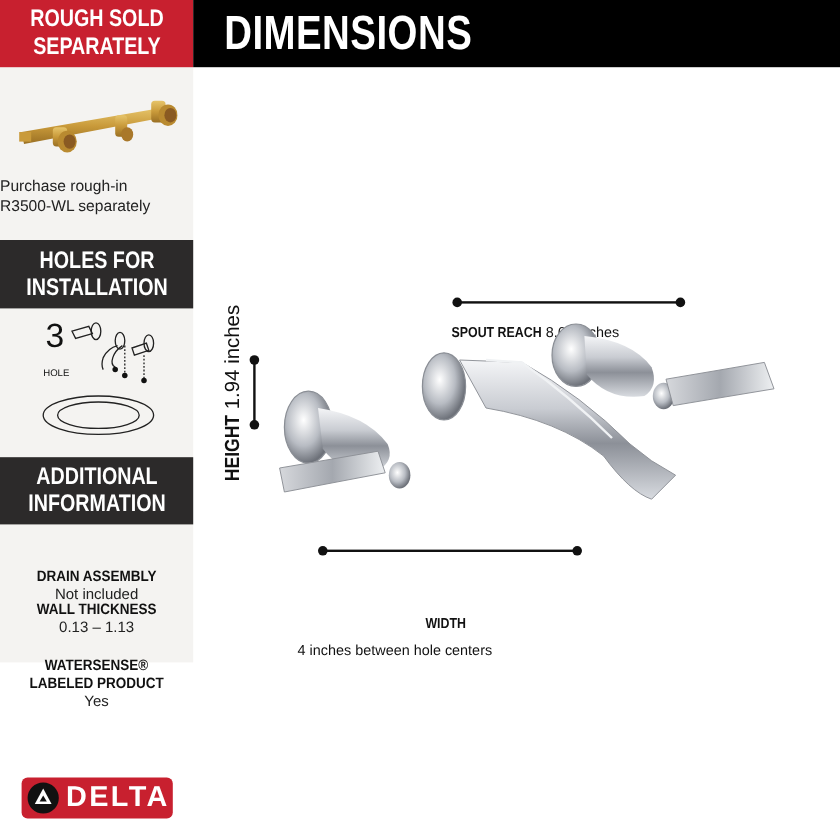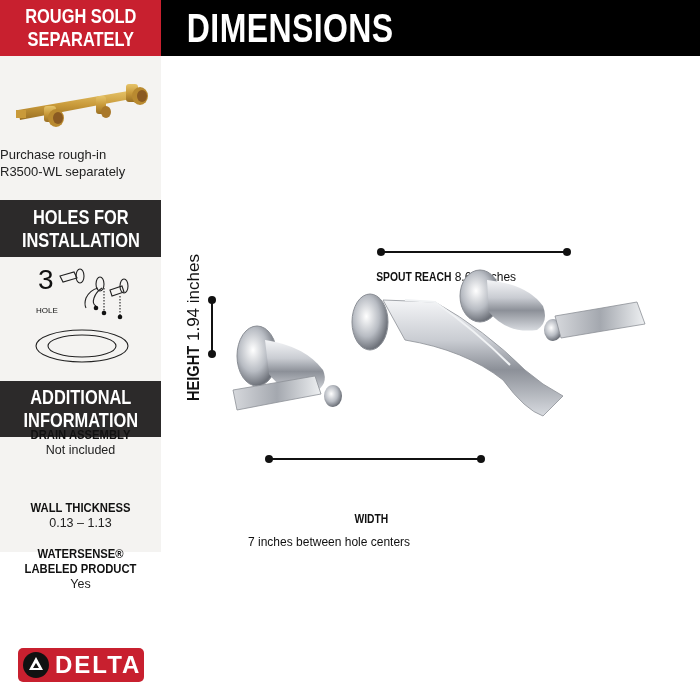--- a/index.html
+++ b/index.html
@@ -109,21 +109,21 @@
     </svg>
   </div>
 
   <div class="sb-head-wrap dark" style="top:381px;height:56px;">
     <div class="t">
       <div>ADDITIONAL</div>
       <div>INFORMATION</div>
     </div>
   </div>
 
-  <div class="info" style="top:428px;">
+  <div class="info" style="top:473px;">
     <div class="lbl">DRAIN ASSEMBLY</div>
     <div class="val">Not included</div>
   </div>
   <div class="info" style="top:501px;">
     <div class="lbl">WALL THICKNESS</div>
     <div class="val">0.13 – 1.13</div>
   </div>
   <div class="info" style="top:547px;">
     <div class="lbl">WATERSENSE®</div>
     <div class="lbl">LABELED PRODUCT</div>
@@ -197,13 +197,13 @@
 </svg>
 
 <div class="dot" style="left:265px;top:455px;"></div>
 <div class="line" style="left:269px;top:458px;width:212px;height:2px;"></div>
 <div class="dot" style="left:477px;top:455px;"></div>
 <div class="dim-label" style="left:0;width:100%;padding-left:161px;top:468px;">
   <div style="position:absolute;left:349px;">
     <b>WIDTH</b>
   </div>
 </div>
-<div class="dim-label" style="left:248px;top:491px;">7 inches between hole centers</div>
+<div class="dim-label" style="left:248px;top:491px;">4 inches between hole centers</div>
 
 </body></html>

